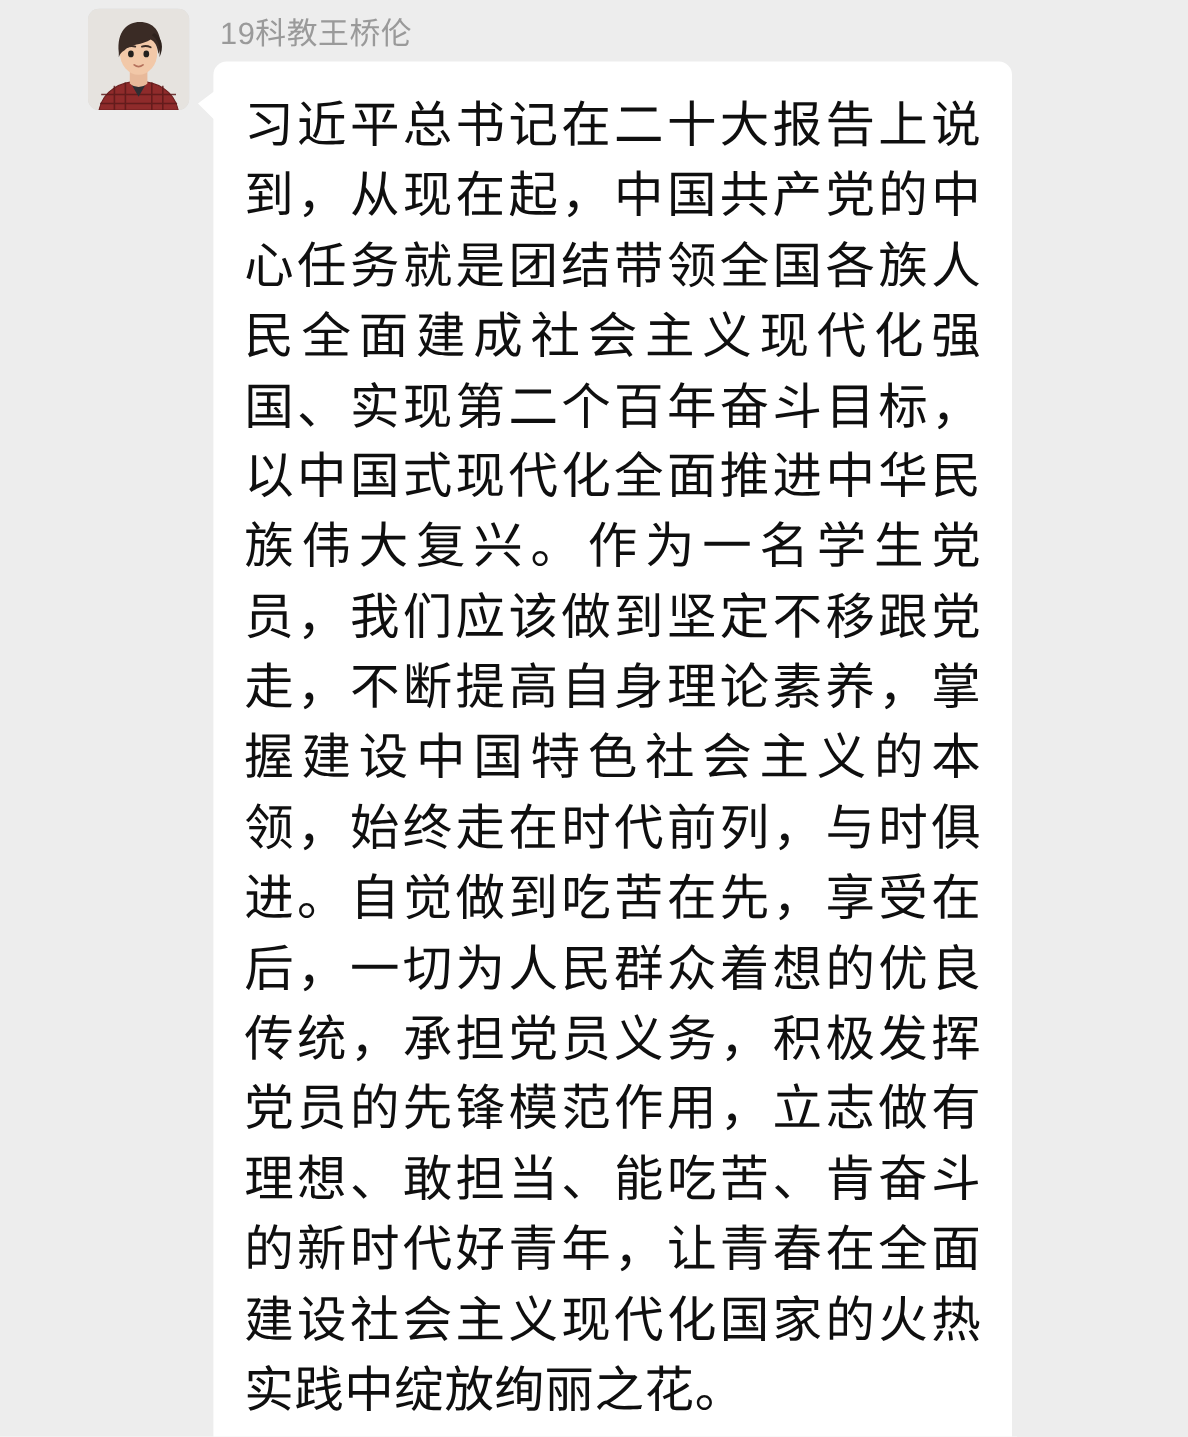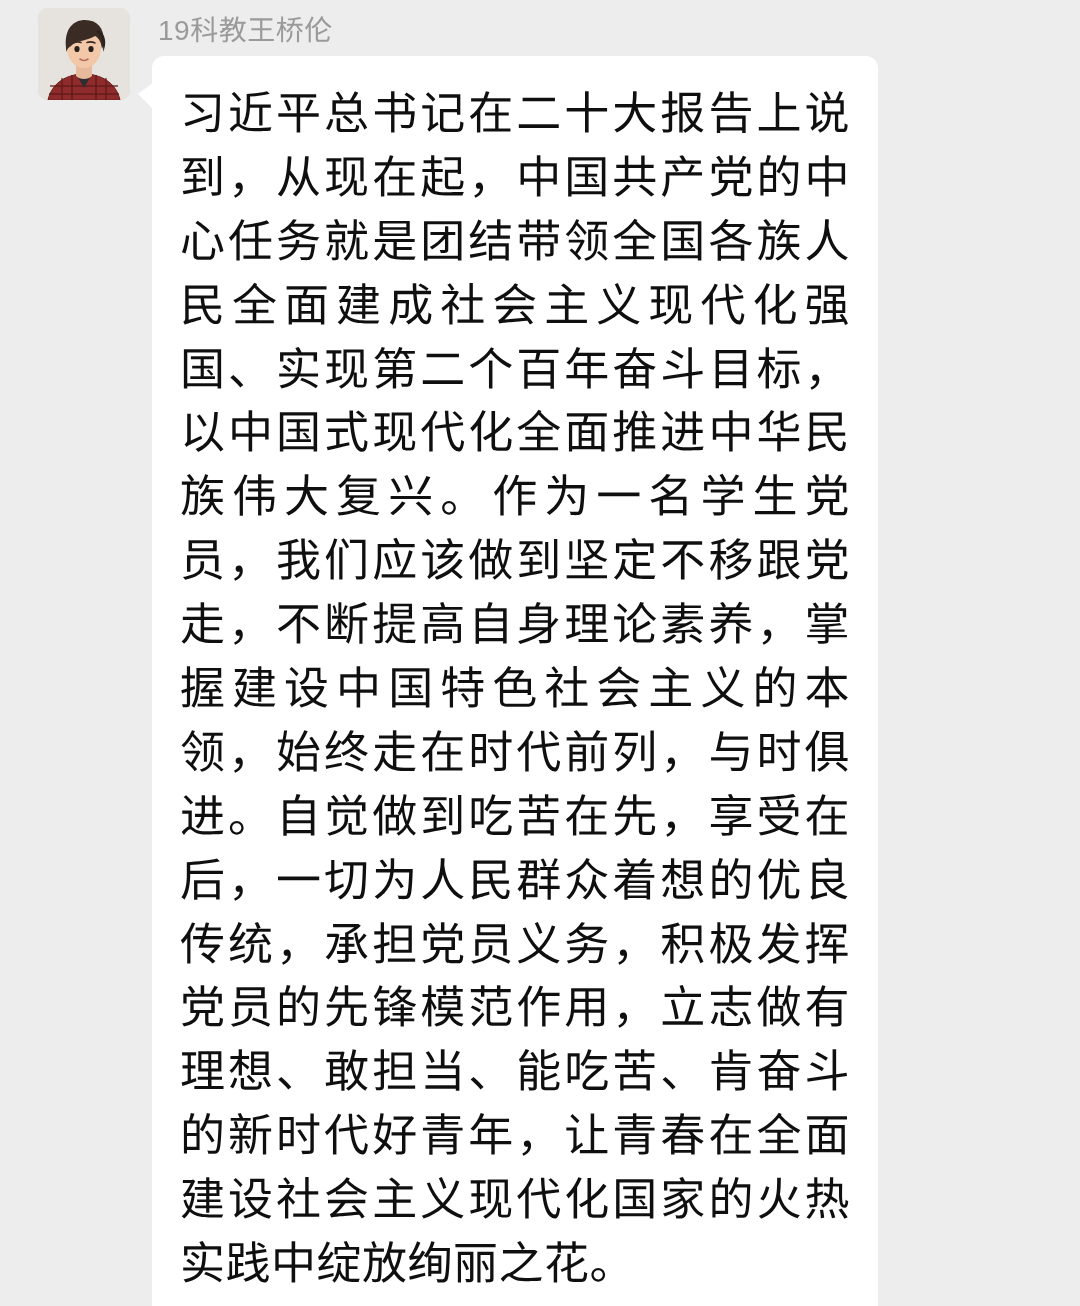--- a/index.html
+++ b/index.html
@@ -13,20 +13,21 @@
     font-family: "Liberation Sans", "DejaVu Sans", sans-serif;
     overflow: hidden;
   }
 
   .chat-root {
     position: relative;
     width: 1080px;
     height: 1306px;
     background: #ededed;
     box-sizing: border-box;
+    padding-left: 42px;
   }
 
   .message-row {
     position: relative;
     display: flex;
     align-items: flex-start;
     padding: 8px 0 0 0;
   }
 
   .avatar {

